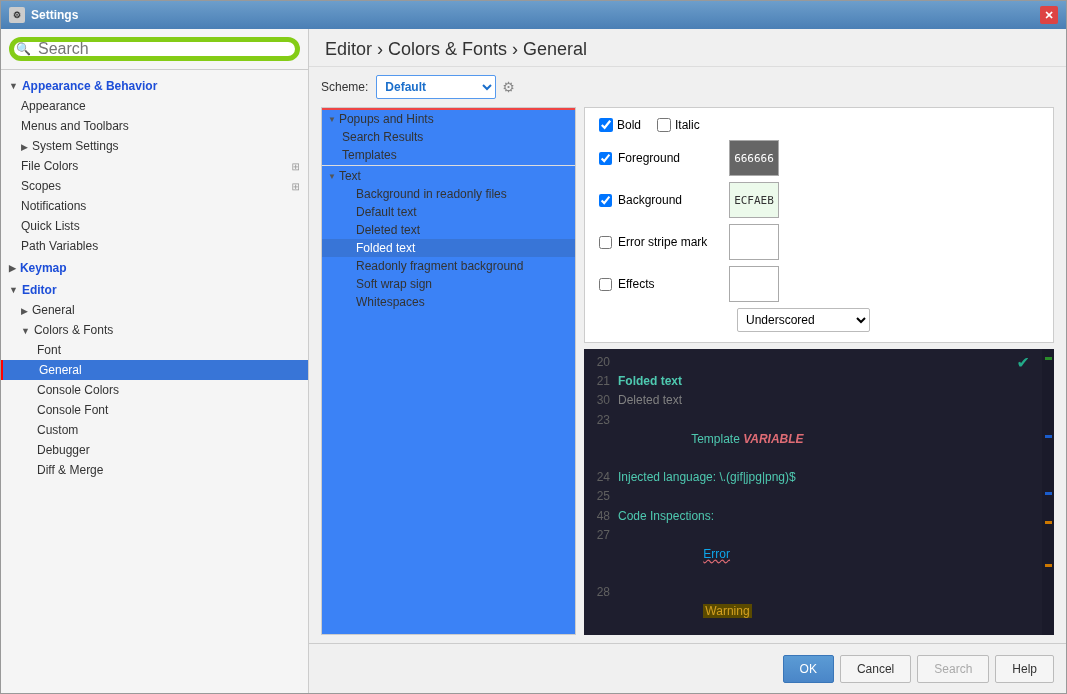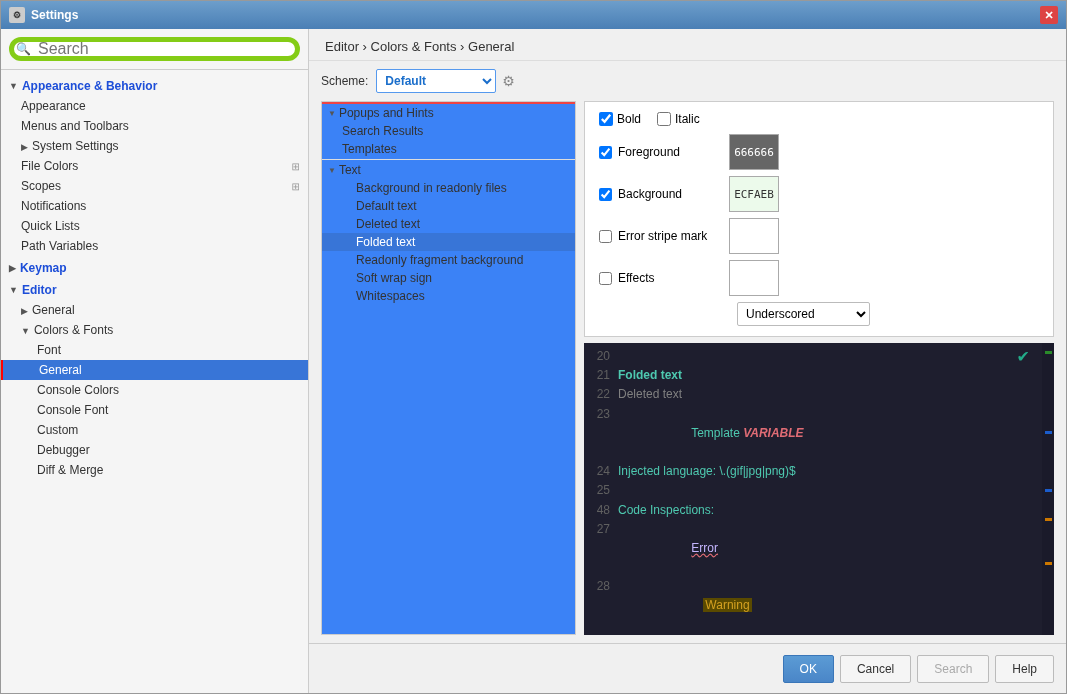--- a/index.html
+++ b/index.html
@@ -134,21 +134,21 @@
     .indent1 { padding-left: 20px; }
     .indent2 { padding-left: 36px; }
     .main {
       flex: 1;
       display: flex;
       flex-direction: column;
       overflow: hidden;
     }
     .breadcrumb {
       padding: 10px 16px 6px 16px;
-      font-size: 13px;
+      font-size: 18px;
       color: #333;
       border-bottom: 1px solid #ddd;
       flex-shrink: 0;
     }
     .settings-area {
       flex: 1;
       display: flex;
       flex-direction: column;
       overflow: hidden;
       padding: 8px 12px;
@@ -551,21 +551,21 @@
                 <div class="preview-content">
                   <div class="line">
                     <span class="line-num">20</span>
                     <span class="line-content"></span>
                   </div>
                   <div class="line">
                     <span class="line-num">21</span>
                     <span class="line-content folded-text">Folded text</span>
                   </div>
                   <div class="line">
-                    <span class="line-num">22</span>
+                    <span class="line-num">30</span>
                     <span class="line-content deleted-text">Deleted text</span>
                   </div>
                   <div class="line">
                     <span class="line-num">23</span>
                     <span class="line-content">
                       <span class="template-text">Template </span><span class="template-variable">VARIABLE</span>
                     </span>
                   </div>
                   <div class="line">
                     <span class="line-num">24</span>
@@ -575,21 +575,21 @@
                     <span class="line-num">25</span>
                     <span class="line-content"></span>
                   </div>
                   <div class="line">
                     <span class="line-num">48</span>
                     <span class="line-content injected">Code Inspections:</span>
                   </div>
                   <div class="line">
                     <span class="line-num">27</span>
                     <span class="line-content">
-                      <span style="color:#c4b5fd;text-decoration:underline wavy #e06c75;">Error</span>
+                      <span style="color:#0ea5e9;text-decoration:underline wavy #e06c75;margin-left:12px;">Error</span>
                     </span>
                   </div>
                   <div class="line">
                     <span class="line-num">28</span>
                     <span class="line-content">
                       <span style="background:#5a4a00;color:#d4a020;margin-left:12px;padding:0 2px;">Warning</span>
                     </span>
                   </div>
                 </div>
 

